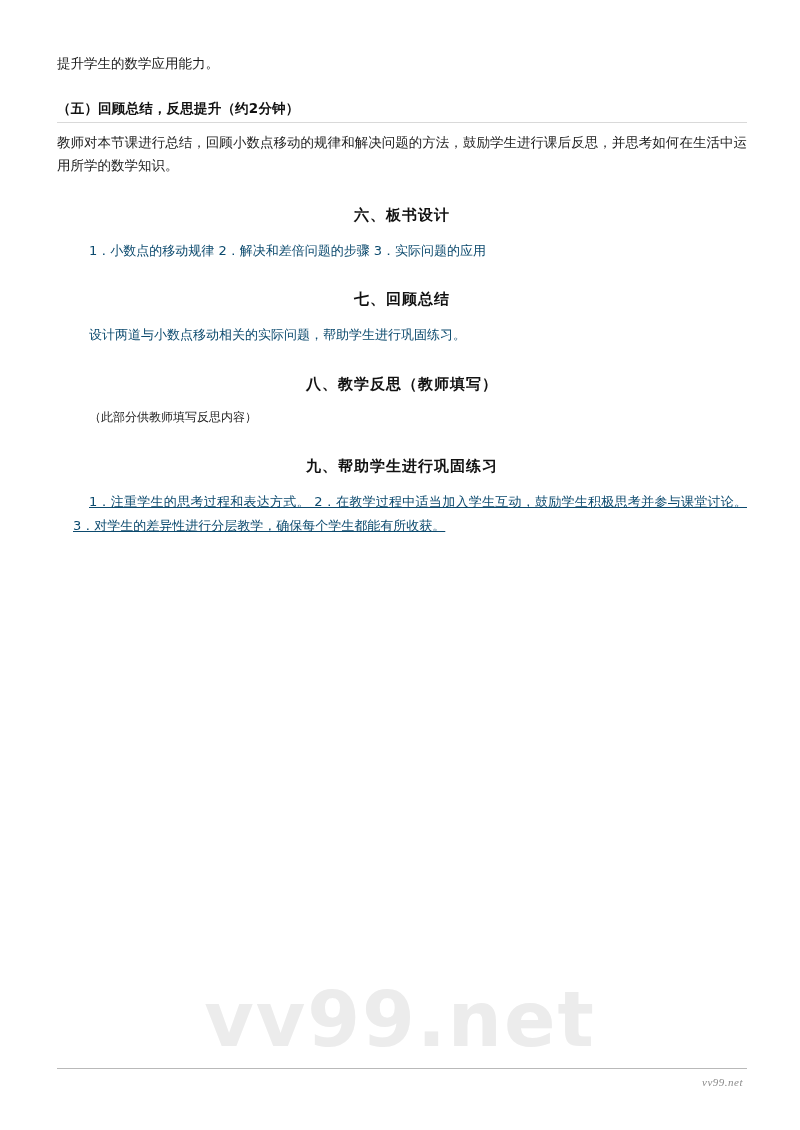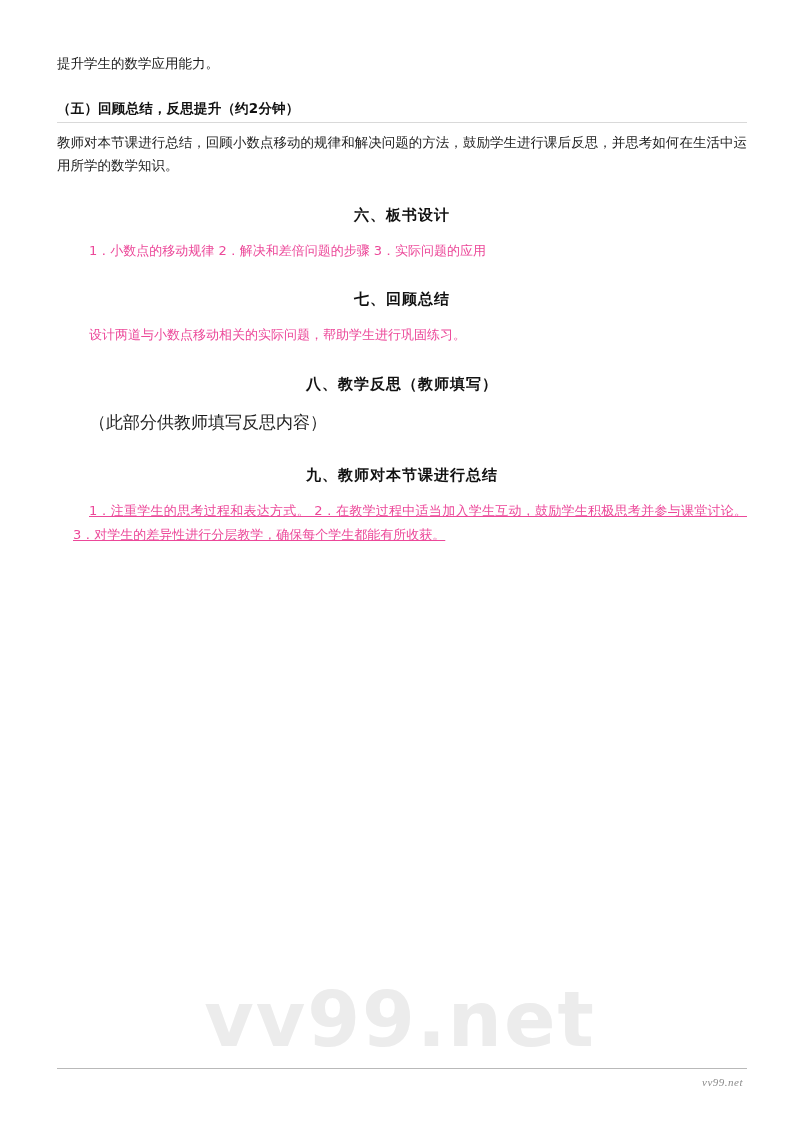--- a/index.html
+++ b/index.html
@@ -61,38 +61,38 @@
     font-weight: bold;
     color: #111;
     margin: 28px 0 14px 0;
     font-family: "DejaVu Sans", "Liberation Sans", sans-serif;
     letter-spacing: 1px;
     text-align: center;
   }
   .indent-para {
     font-size: 13px;
     line-height: 1.8;
-    color: #ec4899;
+    color: #0c4a6e;
     margin: 8px 0 6px 0;
     padding-left: 32px;
     text-align: justify;
     font-family: "DejaVu Sans", "Liberation Sans", sans-serif;
   }
   .indent-para.hanging {
     padding-left: 16px;
     text-indent: 16px;
     text-decoration: underline;
   }
   .note-para {
-    font-size: 17px;
+    font-size: 12px;
     line-height: 1.8;
     color: #1c1c1c;
     margin: 0;
     padding-left: 32px;
-    font-family: Liberation Sans, sans-serif;
+    font-family: Liberation Mono, monospace;
   }
   .watermark-big {
     position: absolute;
     left: 0;
     top: 975px;
     width: 800px;
     text-align: center;
     font-size: 76px;
     font-weight: bold;
     color: #ececec;
@@ -136,21 +136,21 @@
 
     <h2 class="section-title">六、板书设计</h2>
     <p class="indent-para">1．小数点的移动规律 2．解决和差倍问题的步骤 3．实际问题的应用</p>
 
     <h2 class="section-title">七、回顾总结</h2>
     <p class="indent-para">设计两道与小数点移动相关的实际问题，帮助学生进行巩固练习。</p>
 
     <h2 class="section-title">八、教学反思（教师填写）</h2>
     <p class="note-para">（此部分供教师填写反思内容）</p>
 
-    <h2 class="section-title">九、教师对本节课进行总结</h2>
+    <h2 class="section-title">九、帮助学生进行巩固练习</h2>
     <p class="indent-para hanging">1．注重学生的思考过程和表达方式。 2．在教学过程中适当加入学生互动，鼓励学生积极思考并参与课堂讨论。 3．对学生的差异性进行分层教学，确保每个学生都能有所收获。</p>
 
   </div>
 
   <div class="watermark-big">vv99.net</div>
 
   <div class="footer-rule"></div>
 
   <div class="footer-text">vv99.net</div>
 

